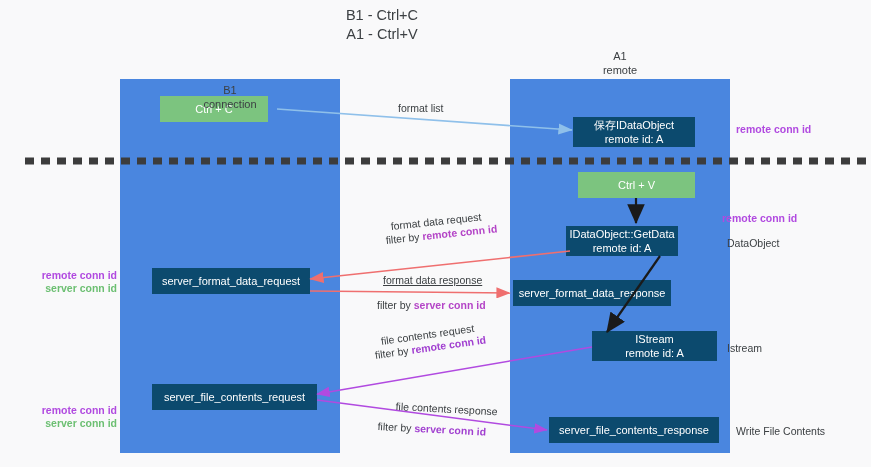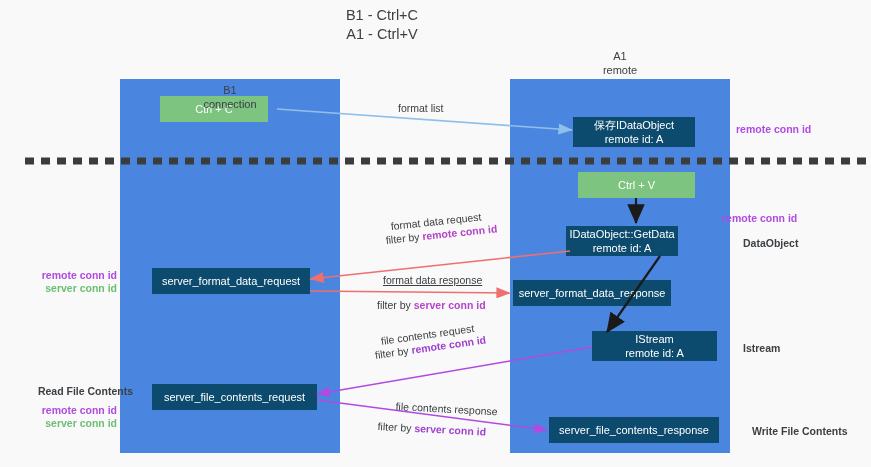--- a/index.html
+++ b/index.html
@@ -53,21 +53,21 @@
 
   
   .side{
     position:absolute;z-index:6;font-size:10.5px;line-height:14px;
     white-space:nowrap;
   }
   .side.right{text-align:left;}
   .side.leftal{text-align:right;}
   .c-purple{color:#b14ae0;font-weight:bold;}
   .c-green{color:#6cbf72;font-weight:bold;}
-  .c-plain{color:#3c4043;font-weight:bold;margin-left:16px;}
+  .c-plain{color:#3c4043;font-weight:normal;}
 </style>
 </head>
 <body>
 
 <div id="stage">
 
   <div class="title">B1 - Ctrl+C
 A1 - Ctrl+V</div>
 
   <div class="lane-cap" style="left:120px;top:49px;width:220px;margin-top:34px;">B1
@@ -202,23 +202,20 @@
     <span>Write File Contents</span>
   </div>
 
   <div class="side leftal c-purple" style="left:0px;top:268px;width:117px;">
     <span>remote conn id</span>
   </div>
   <div class="side leftal c-green" style="left:0px;top:281px;width:117px;">
     <span>server conn id</span>
   </div>
 
-  <div class="side leftal c-plain" style="left:0px;top:384px;width:117px;">
-    <span>Read File Contents</span>
-  </div>
   <div class="side leftal c-purple" style="left:0px;top:403px;width:117px;">
     <span>remote conn id</span>
   </div>
   <div class="side leftal c-green" style="left:0px;top:416px;width:117px;">
     <span>server conn id</span>
   </div>
 
 </div>
 
 </body></html>

